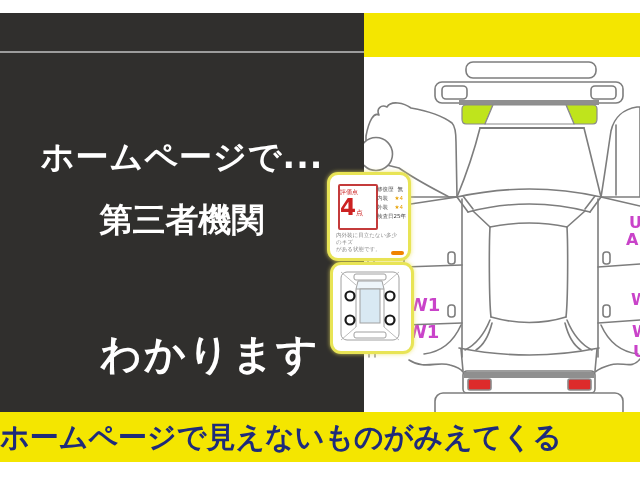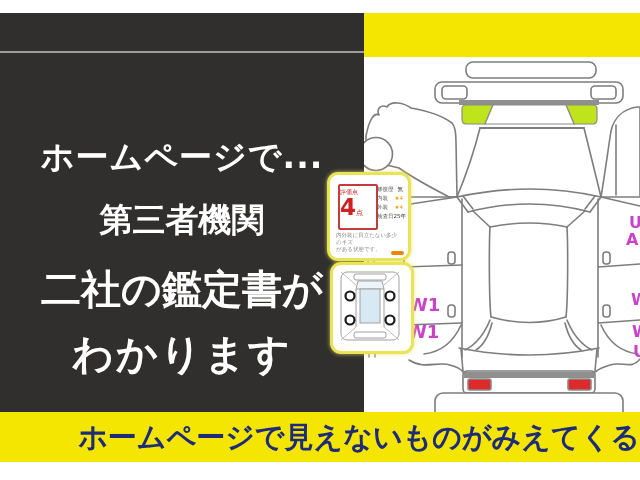--- a/index.html
+++ b/index.html
@@ -6,21 +6,21 @@
   #stage{position:relative;width:640px;height:480px;background:#ffffff;overflow:hidden;
          font-family:"DejaVu Sans","Liberation Sans",sans-serif;}
   
   .dark-panel{position:absolute;left:0;top:13px;width:364px;height:399px;background:#302f2d;}
   .panel-divider{position:absolute;left:0;top:38px;width:100%;height:2px;background:#9c9c9c;}
   .panel-text{position:absolute;left:0;width:364px;text-align:center;color:#ffffff;
               font-weight:900;white-space:nowrap;line-height:1.1;}
   .pt1{top:126px;font-size:33px;letter-spacing:1px;text-align:center;}
   .pt2{top:189px;font-size:33px;}
   .pt3{top:254px;font-size:40px;}
-  .pt4{top:319px;font-size:41px;letter-spacing:2px;}
+  .pt4{top:319px;font-size:41px;letter-spacing:2px;padding-left:28px;}
   
   .top-yellow{position:absolute;left:364px;top:13px;width:276px;height:44px;background:#f4e600;}
   
   .car-svg{position:absolute;left:364px;top:57px;width:276px;height:355px;}
   
   .mark{position:absolute;color:#c943c9;font-weight:bold;white-space:nowrap;}
   .mk-w1a{left:408px;top:294px;font-size:18px;}
   .mk-w1b{left:407px;top:321px;font-size:18px;}
   .mk-u1{left:629px;top:213px;font-size:16px;}
   .mk-a1{left:626px;top:230px;font-size:16px;}
@@ -42,33 +42,32 @@
             line-height:9px;white-space:nowrap;}
   .cert-row .val{color:#333;}
   .cert-row .val.star{color:#e8a000;}
   .cert-note{position:absolute;left:6px;top:57px;width:64px;font-size:5.5px;line-height:7px;
              color:#888;}
   .orange-mark{position:absolute;right:4px;bottom:3px;width:13px;height:4px;background:#f08300;
                border-radius:2px;}
   .mini-svg{position:absolute;left:5px;top:4px;}
   
   .banner{position:absolute;left:0;top:412px;width:640px;height:50px;background:#f4e600;}
-  .banner-text{position:absolute;left:0;top:0;width:640px;text-align:right;color:#1e2b7b;
+  .banner-text{position:absolute;left:0;top:0;width:640px;text-align:left;color:#1e2b7b;
                font-weight:900;font-size:29px;line-height:50px;white-space:nowrap;}
 </style>
 </head>
 <body>
 
 <div id="stage">
 
   <div class="dark-panel">
     <div class="panel-divider"></div>
     <div class="panel-text pt1">ホームページで...</div>
     <div class="panel-text pt2">第三者機関</div>
-    <div class="panel-text pt3">二社の鑑定書が</div>
     <div class="panel-text pt4">わかります</div>
   </div>
 
   <div class="top-yellow"></div>
 
   <svg class="car-svg" viewBox="364 57 276 355" xmlns="http://www.w3.org/2000/svg">
     <g stroke="#7d7d7d" stroke-width="1.6" fill="none" stroke-linecap="round" stroke-linejoin="round">
 
       <path fill="#ffffff" d="M366,136 C369,120 374,112 379,115 C376,109 381,104 387,107 C391,100 404,103 411,108
                C428,111 444,117 452,123 C455,126 456,132 456,142 L457,197 L449,197

